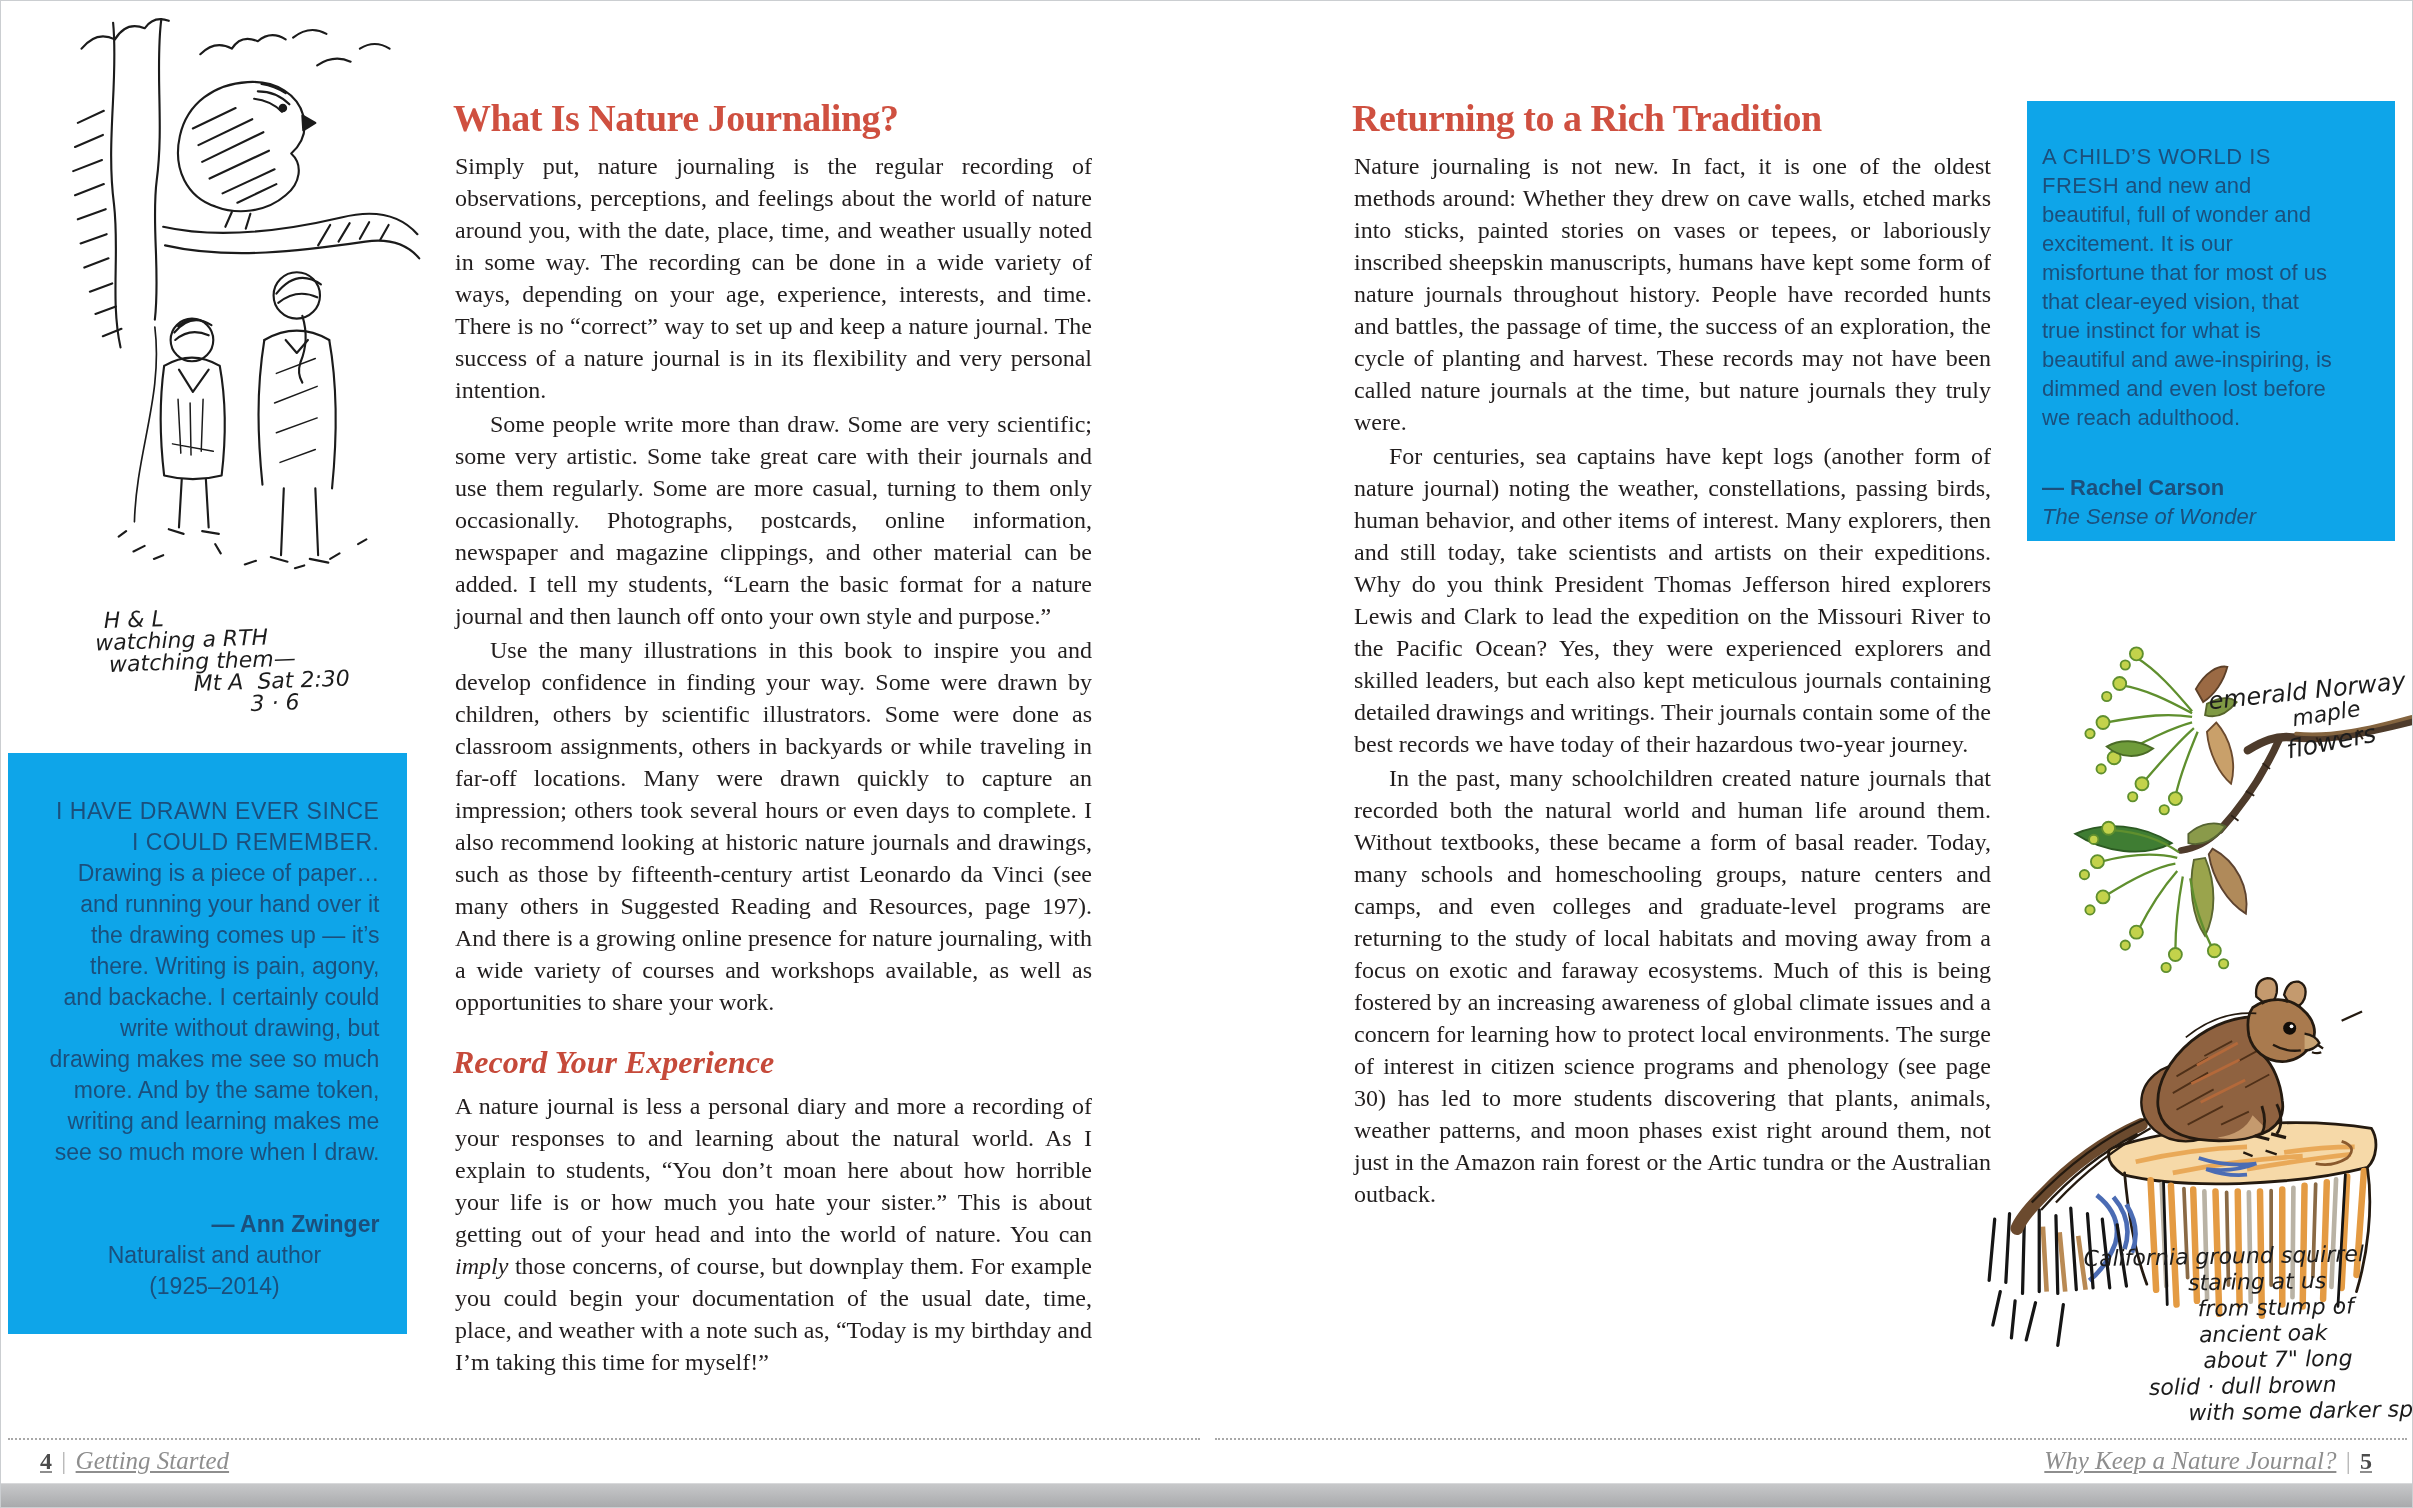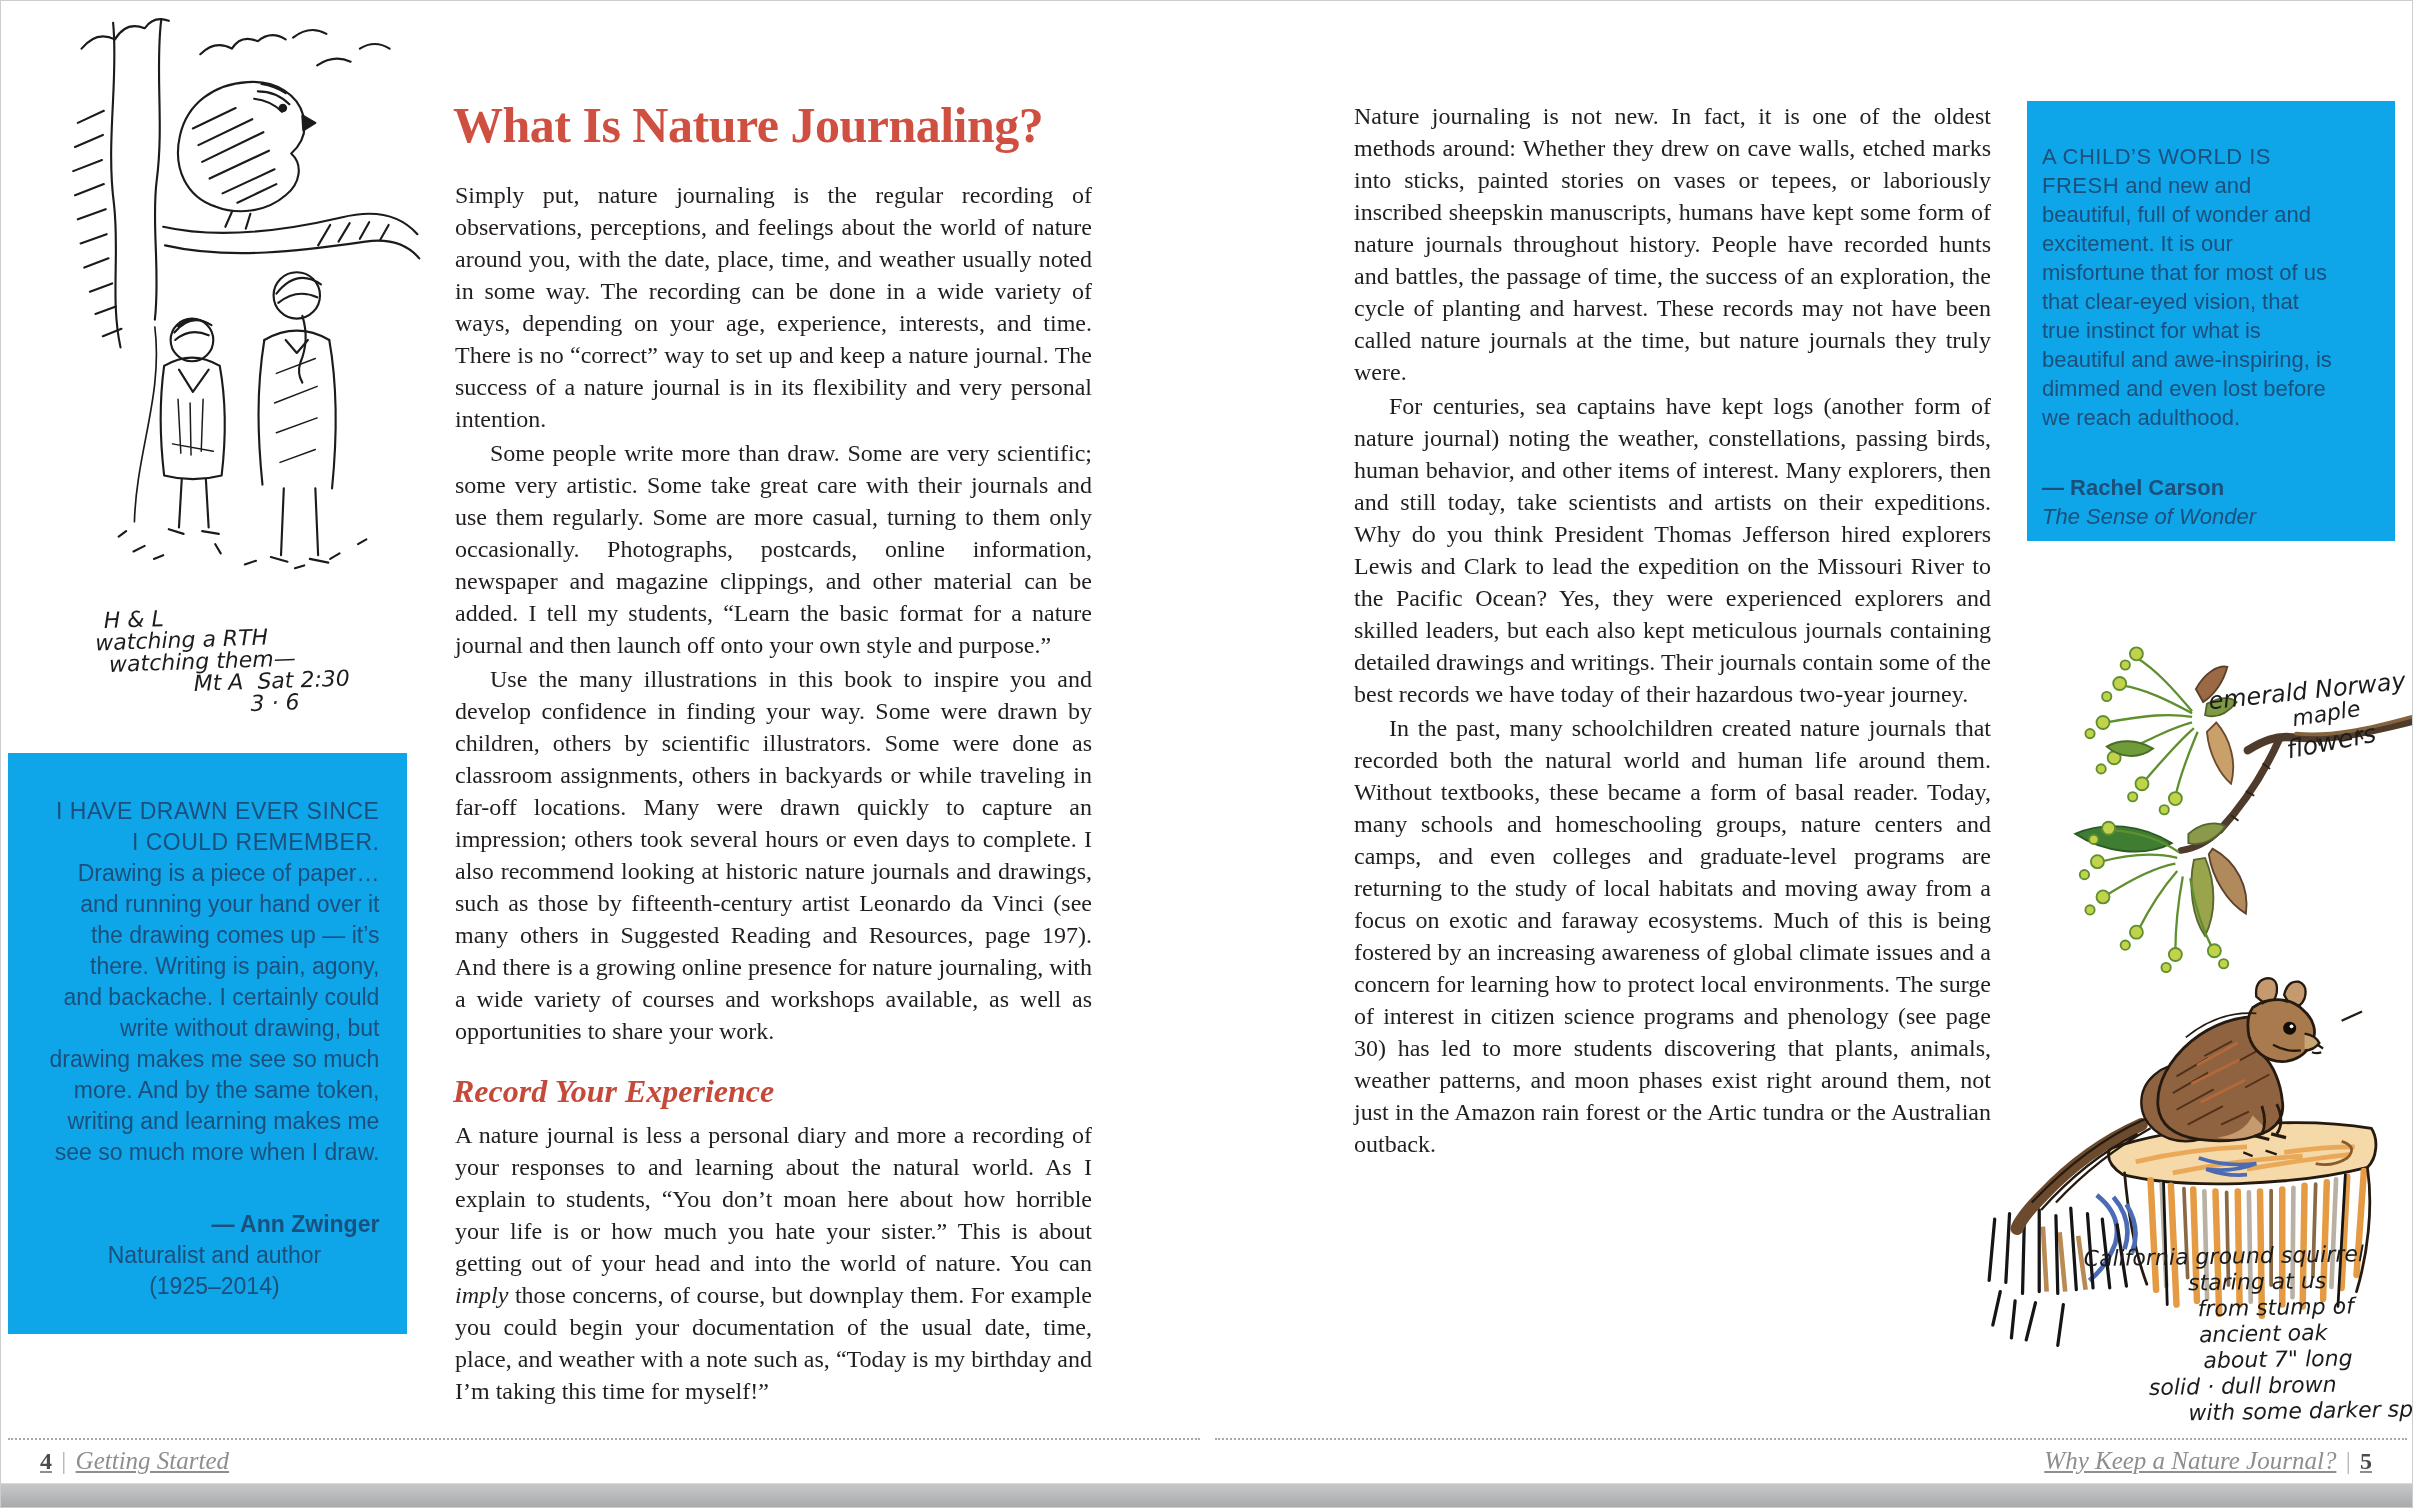--- a/index.html
+++ b/index.html
@@ -8,22 +8,22 @@
     border:1.9px solid #cbced1; box-sizing:border-box; overflow:hidden;
     font-family:"Liberation Serif", serif; color:#221e1e;
   }
   .illus { position:absolute; }
 
   
   .col { position:absolute; width:641px; }
   .col-left  { left:452px;  top:97px; height:1327px; }
   .col-right { left:1351px; top:97px; height:1327px; }
   .article-heading {
-    font-size:50px; line-height:1.08; font-weight:bold;
-    color:#cf5040; margin:0 0 27px 0; letter-spacing:-0.5px;
+    font-size:38px; line-height:1.08; font-weight:bold;
+    color:#cf5040; margin:0 0 11px 0; letter-spacing:-0.5px;
   }
   .article p { margin:2px; font-size:24px; line-height:32px; text-align:justify; }
   .article p.indent { text-indent:35px; }
   .article-subheading {
     font-size:32px; font-style:italic; font-weight:bold;
     color:#c64a3a; margin:26px 0 9.3px 0;
   }
   .em-italic { font-style:italic; }
 
   
@@ -157,20 +157,21 @@
         <p><span>A nature journal is less a personal diary and more a recording of your responses to and learning about the natural world. As I explain to students, “You don’t moan here about how horrible your life is or how much you hate your sister.” This is about getting out of your head and into the world of nature. You can </span><span class="em-italic">imply</span><span> those concerns, of course, but downplay them. For example you could begin your documentation of the usual date, time, place, and weather with a note such as, “Today is my birthday and I’m taking this time for myself!”</span></p>
       </div>
   </main>
 
   <div class="foot-rule rule-left"></div>
   <div class="footer footer-left">
     <span class="page-num">4</span><span class="divider">|</span><span>Getting Started</span>
   </div>
 
   <main class="col col-right article">
+    <h1 class="article-heading">Returning to a Rich Tradition</h1>
     <div>
         <p><span>Nature journaling is not new. In fact, it is one of the oldest methods around: Whether they drew on cave walls, etched marks into sticks, painted stories on vases or tepees, or laboriously inscribed sheepskin manuscripts, humans have kept some form of nature journals throughout history. People have recorded hunts and battles, the passage of time, the success of an exploration, the cycle of planting and harvest. These records may not have been called nature journals at the time, but nature journals they truly were.</span></p>
         <p class="indent"><span>For centuries, sea captains have kept logs (another form of nature journal) noting the weather, constellations, passing birds, human behavior, and other items of interest. Many explorers, then and still today, take scientists and artists on their expeditions. Why do you think President Thomas Jefferson hired explorers Lewis and Clark to lead the expedition on the Missouri River to the Pacific Ocean? Yes, they were experienced explorers and skilled leaders, but each also kept meticulous journals containing detailed drawings and writings. Their journals contain some of the best records we have today of their hazardous two-year journey.</span></p>
         <p class="indent"><span>In the past, many schoolchildren created nature journals that recorded both the natural world and human life around them. Without textbooks, these became a form of basal reader. Today, many schools and homeschooling groups, nature centers and camps, and even colleges and graduate-level programs are returning to the study of local habitats and moving away from a focus on exotic and faraway ecosystems. Much of this is being fostered by an increasing awareness of global climate issues and a concern for learning how to protect local environments. The surge of interest in citizen science programs and phenology (see page 30) has led to more students discovering that plants, animals, weather patterns, and moon phases exist right around them, not just in the Amazon rain forest or the Artic tundra or the Australian outback.</span></p>
       </div>
   </main>
 
   <aside class="quote-box qb-right">
     <p><span class="caps">A CHILD’S WORLD IS FRESH</span><span> and new and beautiful, full of wonder and excitement. It is our misfortune that for most of us that clear-eyed vision, that true instinct for what is beautiful and awe-inspiring, is dimmed and even lost before we reach adulthood.</span></p>
     <div class="qb-attr">— Rachel Carson</div>

